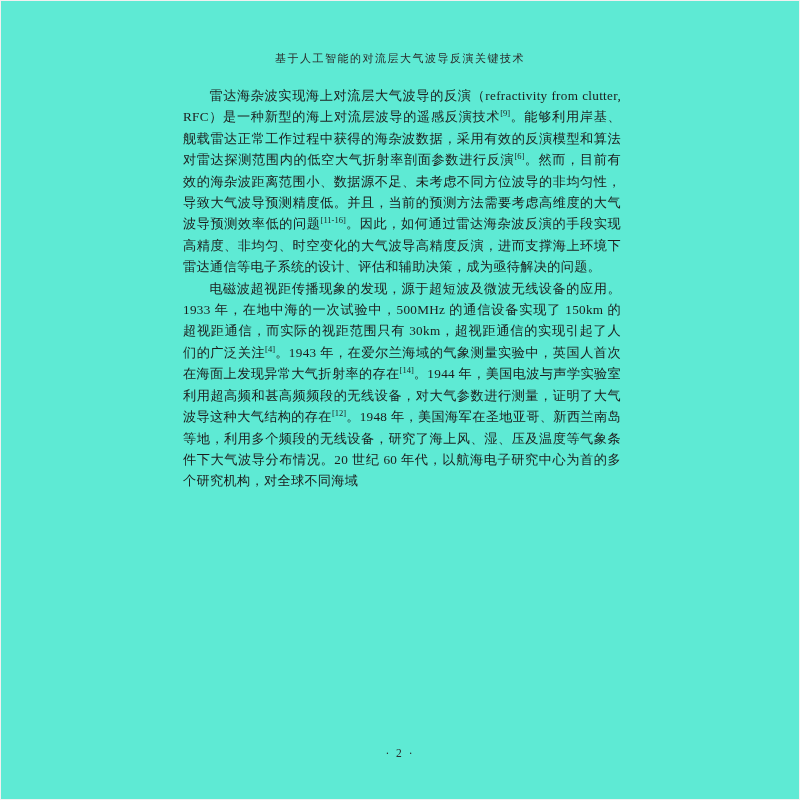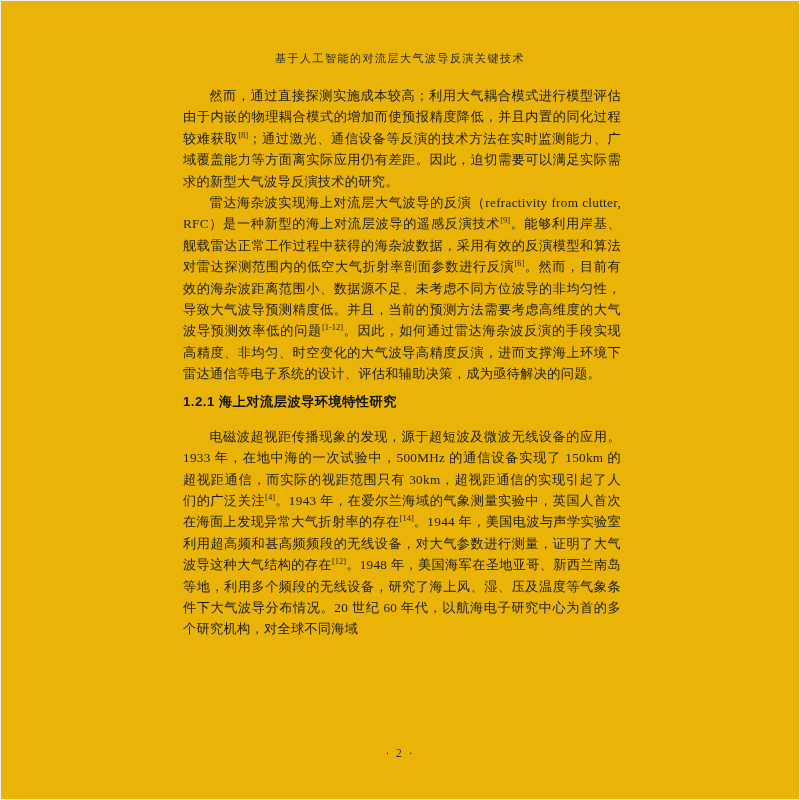--- a/index.html
+++ b/index.html
@@ -4,21 +4,21 @@
 <style>
   html, body {
     margin: 0;
     padding: 0;
     background: #ffffff;
   }
   .page {
     position: relative;
     width: 800px;
     height: 800px;
-    background: #eab308;
+    background: #5eead4;
     font-family: "Liberation Serif", "DejaVu Serif", serif;
     color: #1c1c1c;
     overflow: hidden;
     box-sizing: border-box;
     border: 1px solid #f0f0f0;
   }
   .running-header {
     position: absolute;
     top: 50px;
     left: 0;
@@ -81,20 +81,18 @@
     letter-spacing: 2px;
   }
 </style>
 </head>
 <body>
 
 <div class="page">
   <div class="running-header">基于人工智能的对流层大气波导反演关键技术</div>
 
   <div class="document-body">
-      <p class="para indent">然而，通过直接探测实施成本较高；利用大气耦合模式进行模型评估由于内嵌的物理耦合模式的增加而使预报精度降低，并且内置的同化过程较难获取<sup>[8]</sup>；通过激光、通信设备等反演的技术方法在实时监测能力、广域覆盖能力等方面离实际应用仍有差距。因此，迫切需要可以满足实际需求的新型大气波导反演技术的研究。</p>
-      <p class="para indent">雷达海杂波实现海上对流层大气波导的反演（refractivity from clutter, RFC）是一种新型的海上对流层波导的遥感反演技术<sup>[9]</sup>。能够利用岸基、舰载雷达正常工作过程中获得的海杂波数据，采用有效的反演模型和算法对雷达探测范围内的低空大气折射率剖面参数进行反演<sup>[6]</sup>。然而，目前有效的海杂波距离范围小、数据源不足、未考虑不同方位波导的非均匀性，导致大气波导预测精度低。并且，当前的预测方法需要考虑高维度的大气波导预测效率低的问题<sup>[1-12]</sup>。因此，如何通过雷达海杂波反演的手段实现高精度、非均匀、时空变化的大气波导高精度反演，进而支撑海上环境下雷达通信等电子系统的设计、评估和辅助决策，成为亟待解决的问题。</p>
-      <div class="heading2">1.2.1  海上对流层波导环境特性研究</div>
+      <p class="para indent">雷达海杂波实现海上对流层大气波导的反演（refractivity from clutter, RFC）是一种新型的海上对流层波导的遥感反演技术<sup>[9]</sup>。能够利用岸基、舰载雷达正常工作过程中获得的海杂波数据，采用有效的反演模型和算法对雷达探测范围内的低空大气折射率剖面参数进行反演<sup>[6]</sup>。然而，目前有效的海杂波距离范围小、数据源不足、未考虑不同方位波导的非均匀性，导致大气波导预测精度低。并且，当前的预测方法需要考虑高维度的大气波导预测效率低的问题<sup>[11-16]</sup>。因此，如何通过雷达海杂波反演的手段实现高精度、非均匀、时空变化的大气波导高精度反演，进而支撑海上环境下雷达通信等电子系统的设计、评估和辅助决策，成为亟待解决的问题。</p>
       <p class="para indent">电磁波超视距传播现象的发现，源于超短波及微波无线设备的应用。1933 年，在地中海的一次试验中，500MHz 的通信设备实现了 150km 的超视距通信，而实际的视距范围只有 30km，超视距通信的实现引起了人们的广泛关注<sup>[4]</sup>。1943 年，在爱尔兰海域的气象测量实验中，英国人首次在海面上发现异常大气折射率的存在<sup>[14]</sup>。1944 年，美国电波与声学实验室利用超高频和甚高频频段的无线设备，对大气参数进行测量，证明了大气波导这种大气结构的存在<sup>[12]</sup>。1948 年，美国海军在圣地亚哥、新西兰南岛等地，利用多个频段的无线设备，研究了海上风、湿、压及温度等气象条件下大气波导分布情况。20 世纪 60 年代，以航海电子研究中心为首的多个研究机构，对全球不同海域</p>
     </div>
 
   <div class="page-number">· 2 ·</div>
 </div>
 
 </body></html>

